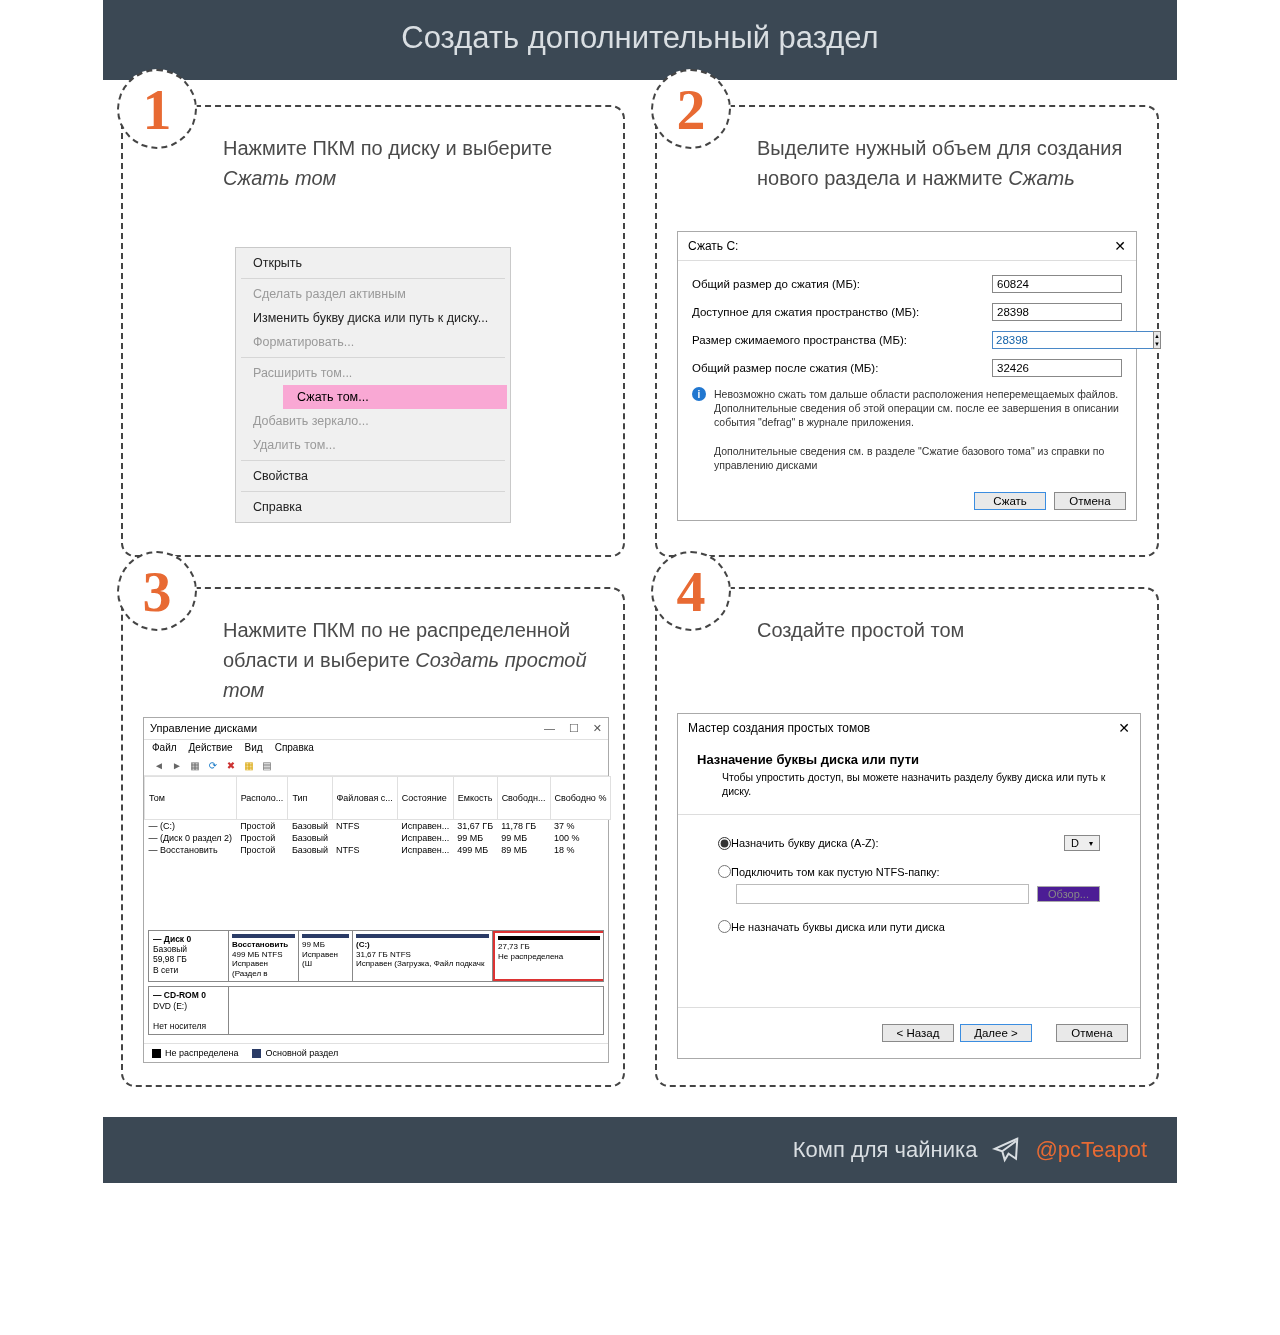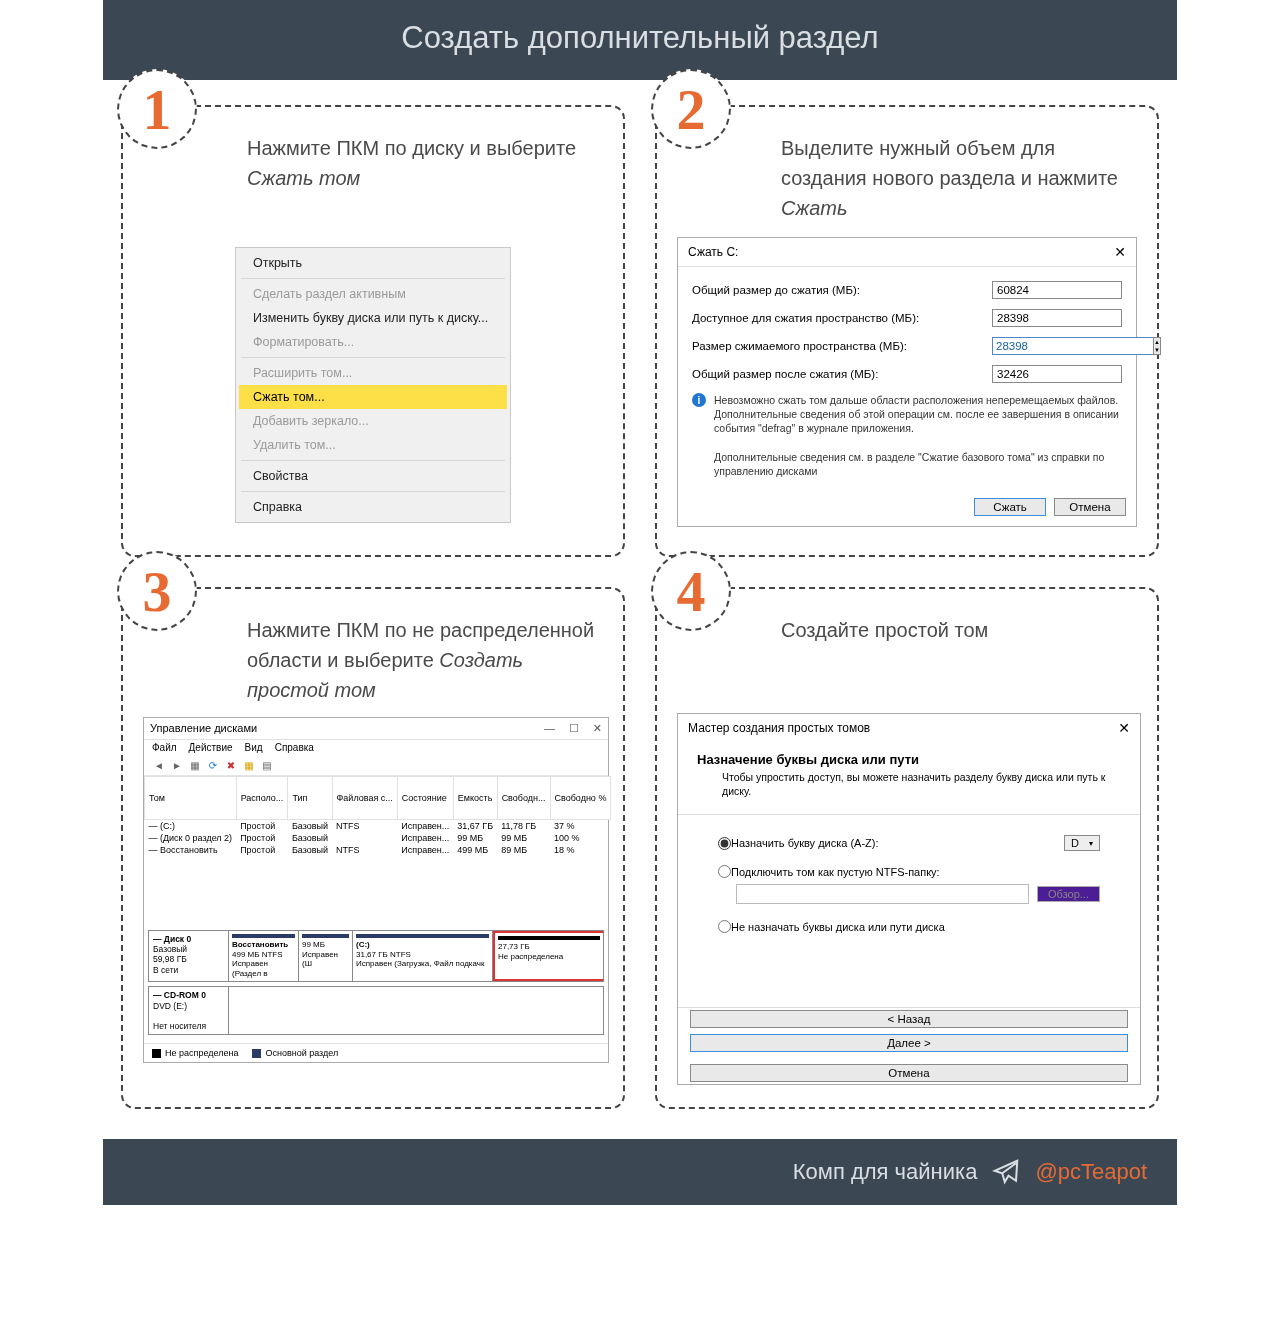--- a/index.html
+++ b/index.html
@@ -2,27 +2,27 @@
 <html><head>
 <meta charset="utf-8">
 <style>
   * { box-sizing: border-box; margin: 0; padding: 0; }
   body { width: 1280px; background: #fff; font-family: Verdana, Geneva, sans-serif; }
   .canvas { width: 1074px; margin: 0 auto; }
   .header { background: #3b4854; color: #d9dee2; text-align: center; padding: 20px 0 24px; font-size: 31px; }
   .grid { display: flex; flex-wrap: wrap; gap: 30px; padding: 25px 18px 30px; }
   .card { width: 504px; border: 2px dashed #444; border-radius: 14px; position: relative; padding: 20px 20px 22px; background: #fff; }
   .bignum { position: absolute; top: -38px; left: -6px; width: 80px; height: 80px; border-radius: 50%; background: #fff; border: 2px dashed #444; display: flex; align-items: center; justify-content: center; font-size: 58px; font-weight: 900; color: #e86a33; font-family: Georgia, 'Times New Roman', serif; }
-  .card-desc { margin-left: 104px; color: #4a4a4a; font-size: 20px; line-height: 1.5; padding-top: 6px; min-height: 90px;}
+  .card-desc { margin-left: 80px; color: #4a4a4a; font-size: 20px; line-height: 1.5; padding-top: 6px; min-height: 90px;}
   .card-desc em { font-style: italic; }
   
   .ctxmenu { width: 276px; margin: 30px auto 10px; border: 1px solid #c9c9c9; background: #f0f0f0; font-size: 12.5px; padding: 3px; font-family: 'Segoe UI', Tahoma, sans-serif; }
   .ctx-item { padding: 5px 14px; white-space: nowrap; color: #222; }
   .ctx-item.disabled { color: #9a9a9a; }
-  .ctx-item.sel { background: #fde047; color: #000; }
+  .ctx-item.sel { background: #f9a8d4; color: #000; margin-left: 44px; }
   .ctx-sep { height: 1px; background: #d6d6d6; margin: 3px 2px; }
   
   .win-dialog { border: 1px solid #aaa; margin: 14px auto 0; width: 460px; font-family: 'Segoe UI', Tahoma, sans-serif; font-size: 11.5px; background: #fff; }
   .win-title { display: flex; justify-content: space-between; align-items: center; padding: 6px 10px 6px 10px; font-size: 12px; border-bottom: 1px solid #ddd; }
   .win-close { font-size: 14px; cursor: default; }
   .win-body { padding: 14px 14px 10px; }
   .form-row { display: flex; justify-content: space-between; align-items: center; margin-bottom: 10px; }
   .form-row label { flex: 1; }
   .ro-field { width: 130px; border: 1px solid #888; background: #fff; padding: 1px 4px; font-size: 11.5px; font-family: inherit; height: 18px; }
   .spin-wrap { display: flex; width: 130px; }
@@ -63,21 +63,21 @@
   .wiz-head { padding: 10px 16px 10px; }
   .wiz-head-t { font-weight: bold; margin-left: 3px; font-size: 13px; }
   .wiz-head-s { margin-left: 28px; font-size: 10.5px; margin-top: 4px; line-height: 1.3; }
   .wiz-body { padding: 20px 40px 60px; border-top: 1px solid #ddd; margin-top: 6px; }
   .radio-row { display: flex; align-items: center; gap: 0; margin-bottom: 14px; font-size: 11px; white-space:nowrap;}
   .radio-row input { accent-color: #333; }
   .drive-sel { border: 1px solid #888; padding: 1px 6px; background: #eee; font-size: 11px; display: inline-flex; align-items:center; gap:10px; }
   .browse-row { display: flex; align-items: center; gap: 8px; margin-left: 18px; margin-top: -8px; margin-bottom: 16px; }
   .browse-in { flex: 1; border: 1px solid #bbb; height: 20px; background: #fff; }
   .browse-btn { border: 1px solid #aaa; background: #4c1d95; padding: 1px 10px; color: #888; font-size: 11px; }
-  .wiz-btns { display: flex; justify-content: flex-end; gap: 6px; padding: 2px 12px; border-top: 1px solid #ddd; flex-direction: column; }
+  .wiz-btns { display: flex; justify-content: flex-end; gap: 6px; padding: 16px 12px; border-top: 1px solid #ddd; }
   .footer { background: #3b4854; color: #d9dee2; display: flex; justify-content: flex-end; align-items: center; gap: 14px; padding: 18px 30px; font-size: 22px; }
   .footer .tg { color: #e86a33; }
   .tg-icon{width:30px; height:30px;}
 </style>
 </head>
 <body>
 
 <div class="canvas">
   <div class="header">Создать дополнительный раздел</div>
 

